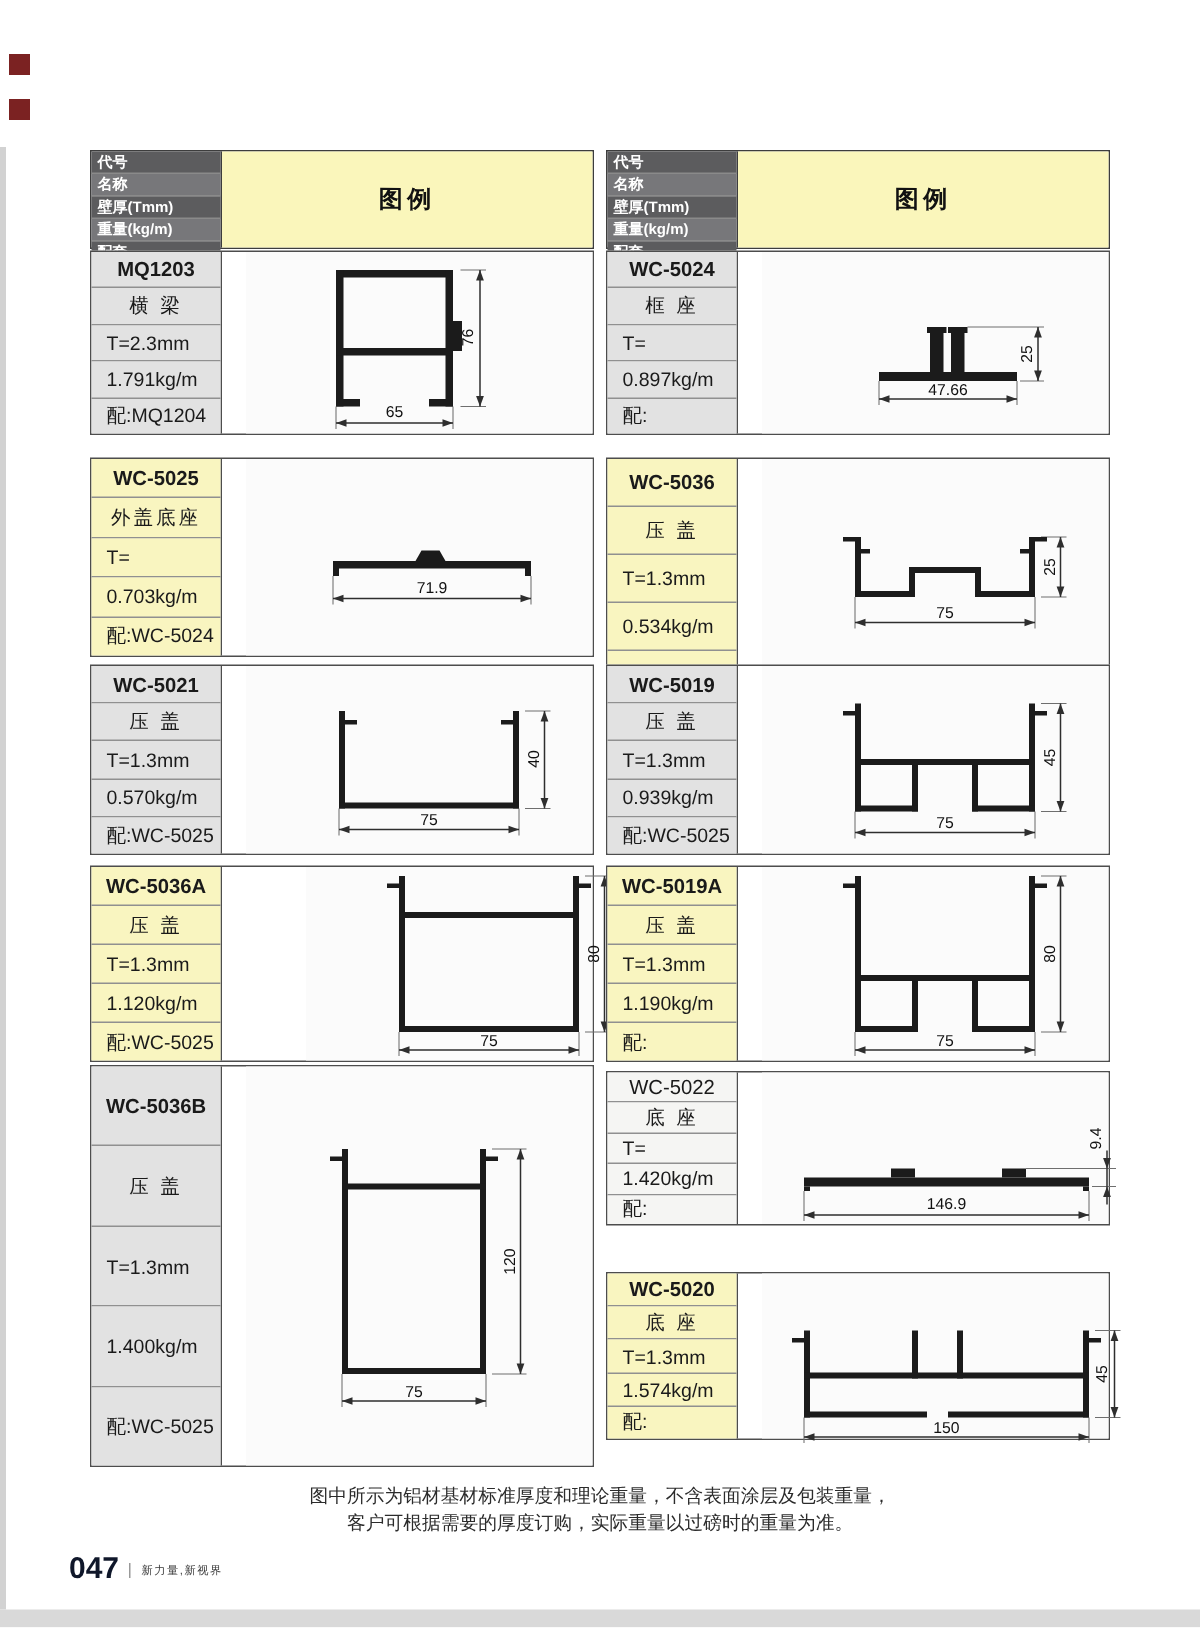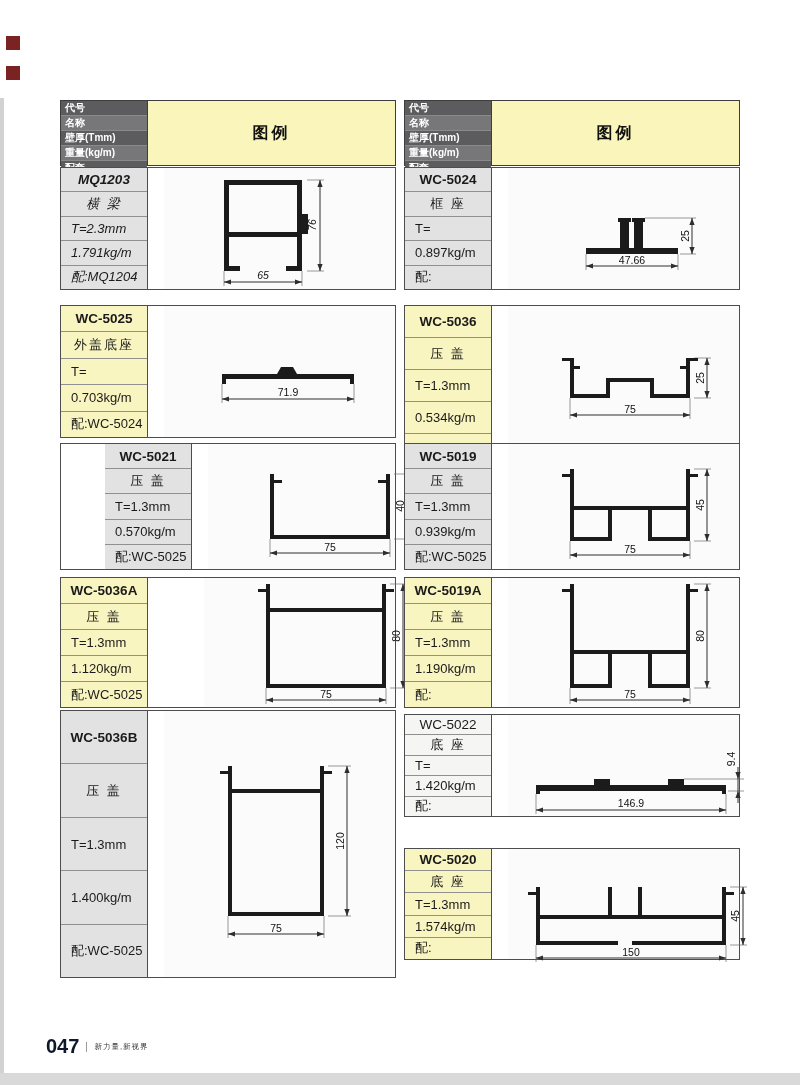--- a/index.html
+++ b/index.html
@@ -73,21 +73,21 @@
     <div class="hlabels">
       <div class="hcell">代号</div>
       <div class="hcell">名称</div>
       <div class="hcell">壁厚(Tmm)</div>
       <div class="hcell">重量(kg/m)</div>
       <div class="hcell">配套</div>
     </div>
     <div class="legend">图例</div>
   </div>
 
-  <div class="block" style="left:60px;top:167px;height:123px;font-style:italic;">
+  <div class="block" style="left:60px;top:167px;height:123px;">
     <div class="labels">
       <div class="cell code">MQ1203</div>
       <div class="cell name">横 梁</div>
       <div class="cell val">T=2.3mm</div>
       <div class="cell val">1.791kg/m</div>
       <div class="cell val">配:MQ1204</div>
     </div>
     <div class="diagram">
       <svg width="248" height="121" viewBox="0 0 248 121">
         <line class="e" x1="60" y1="103" x2="60" y2="118"></line>
@@ -198,21 +198,21 @@
         <rect class="p" x="98" y="72" width="4" height="20"></rect>
         <rect class="p" x="98" y="72" width="48" height="4"></rect>
         <rect class="p" x="142" y="72" width="4" height="20"></rect>
         <rect class="p" x="142" y="88" width="40" height="4"></rect>
       </svg>
       <div class="dimh" style="left:122px;top:103px;">75</div>
       <div class="dimv" style="left:192px;top:72px;">25</div>
     </div>
   </div>
 
-  <div class="block" style="left:60px;top:443px;height:127px;padding-left:44px;">
+  <div class="block" style="left:60px;top:443px;height:127px;">
     <div class="labels">
       <div class="cell code">WC-5021</div>
       <div class="cell name">压 盖</div>
       <div class="cell val">T=1.3mm</div>
       <div class="cell val">0.570kg/m</div>
       <div class="cell val">配:WC-5025</div>
     </div>
     <div class="diagram">
       <svg width="248" height="125" viewBox="0 0 248 125">
         <line class="e" x1="62" y1="95" x2="62" y2="113"></line>
@@ -431,19 +431,23 @@
           <rect class="p" x="130" y="38" width="4" height="32"></rect>
         <rect class="p" x="28" y="66" width="190" height="4"></rect>
         <rect class="p" x="28" y="92" width="82" height="4"></rect>
           <rect class="p" x="124" y="92" width="94" height="4"></rect>
       </svg>
       <div class="dimh" style="left:123px;top:103px;">150</div>
       <div class="dimv" style="left:227px;top:67px;">45</div>
     </div>
   </div>
 
+  <div class="notes">
+    <div>图中所示为铝材基材标准厚度和理论重量，不含表面涂层及包装重量，</div>
+    <div>客户可根据需要的厚度订购，实际重量以过磅时的重量为准。</div>
+  </div>
 
   <div class="footer">
     <span class="pageno">047</span>
     <span class="slogan">新力量,新视界</span>
   </div>
 
 </div>
 
 </body></html>

